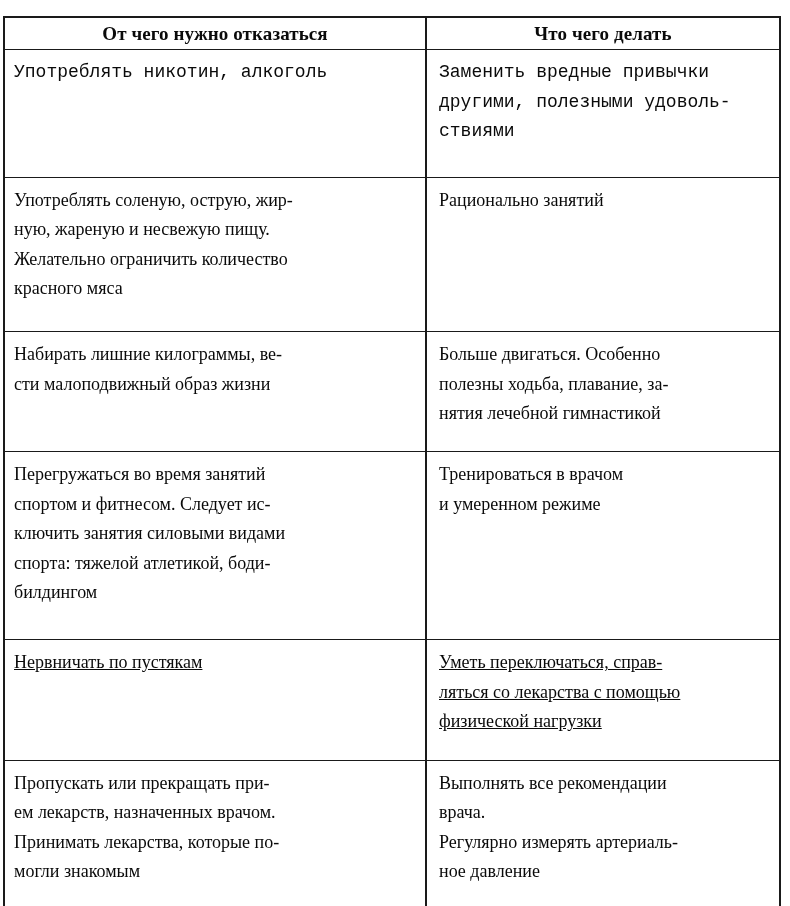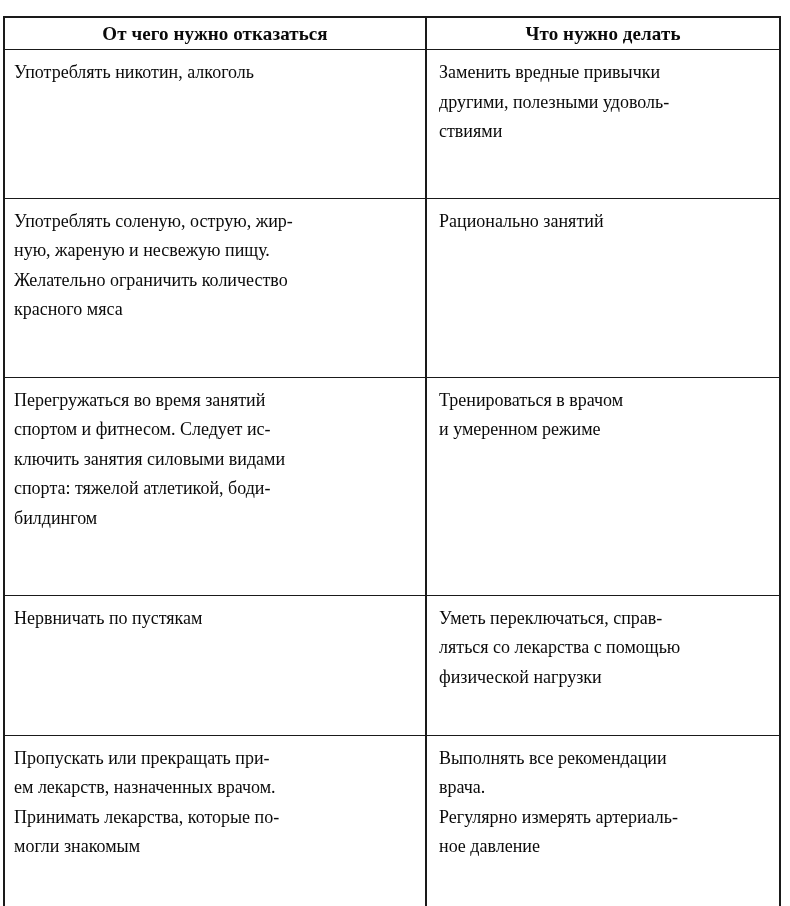--- a/index.html
+++ b/index.html
@@ -79,44 +79,44 @@
     line-height: 29.5px;
     padding: 8px 8px 8px 9px;
     white-space: pre-line;
   }
 
   td.cell-right .cell-text {
     padding-left: 12px;
   }
 
   
-  tr.row-0 { height: 112px; }
+  tr.row-0 { height: 112px; font-family: Liberation Mono, monospace; }
   tr.row-1 { height: 133px; }
   tr.row-2 { height:  94px; }
   tr.row-3 { height: 164px; margin-left: 16px; }
   tr.row-4 { height: 136px; }
-  tr.row-5 { height: 100px; }
+  tr.row-5 { height: 100px; text-decoration: underline; }
   tr.row-6 { height: 130px; }
 </style>
 </head>
 <body>
 
 <div class="table-wrap">
   <table class="habits-table">
     <colgroup>
       <col class="col-left">
       <col class="col-right">
     </colgroup>
     <thead>
       <tr>
         <th class="cell-left">
           <span class="head-text">От чего нужно отказаться</span>
         </th>
         <th class="cell-right">
-          <span class="head-text">Что нужно делать</span>
+          <span class="head-text">Что чего делать</span>
         </th>
       </tr>
     </thead>
     <tbody>
       <tr class="row-0">
         <td class="cell-left">
           <span class="cell-text">Употреблять никотин, алкоголь</span>
         </td>
         <td class="cell-right">
           <span class="cell-text">Заменить вредные привычки
@@ -126,20 +126,31 @@
       </tr>
       <tr class="row-1">
         <td class="cell-left">
           <span class="cell-text">Употреблять соленую, острую, жир-
 ную, жареную и несвежую пищу.
 Желательно ограничить количество
 красного мяса</span>
         </td>
         <td class="cell-right">
           <span class="cell-text">Рационально занятий</span>
+        </td>
+      </tr>
+      <tr class="row-2">
+        <td class="cell-left">
+          <span class="cell-text">Набирать лишние килограммы, ве-
+сти малоподвижный образ жизни</span>
+        </td>
+        <td class="cell-right">
+          <span class="cell-text">Больше двигаться. Особенно
+полезны ходьба, плавание, за-
+нятия лечебной гимнастикой</span>
         </td>
       </tr>
       <tr class="row-3">
         <td class="cell-left">
           <span class="cell-text">Перегружаться во время занятий
 спортом и фитнесом. Следует ис-
 ключить занятия силовыми видами
 спорта: тяжелой атлетикой, боди-
 билдингом</span>
         </td>

